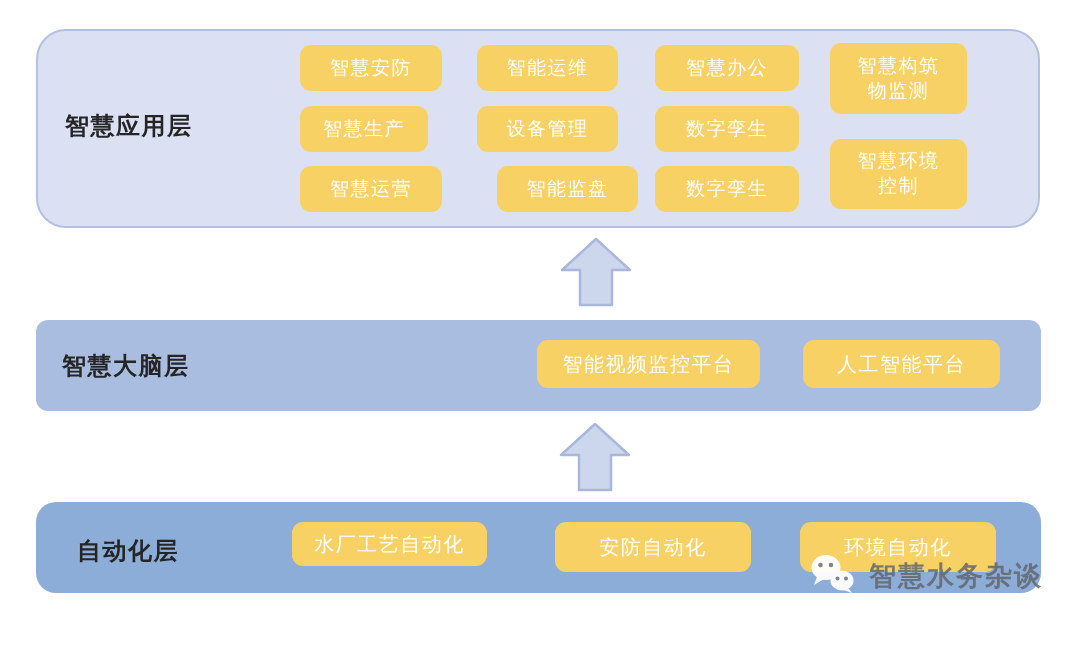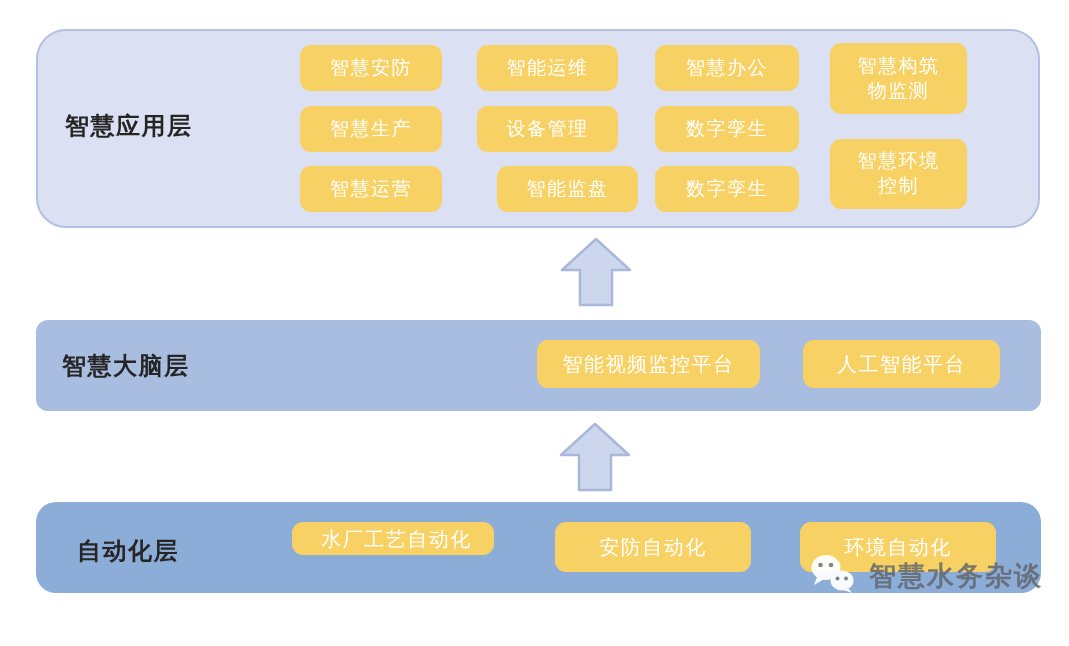--- a/index.html
+++ b/index.html
@@ -44,21 +44,21 @@
 </style>
 </head>
 <body>
 
 <div class="stage">
 
   <section class="layer layer-app">
     <div class="layer-label" style="left:27px; top:79px;font-family:Liberation Mono, monospace;">智慧应用层</div>
 
     <div class="chip" style="left:262px; top:14px;  width:142px; height:46px;">智慧安防</div>
-    <div class="chip" style="left:262px; top:75px;  width:142px; height:46px;">智慧生产</div>
+    <div class="chip" style="left:262px; top:75px;  width:128px; height:46px;">智慧生产</div>
     <div class="chip" style="left:262px; top:135px; width:142px; height:46px;">智慧运营</div>
 
     <div class="chip" style="left:439px; top:14px;  width:141px; height:46px;">智能运维</div>
     <div class="chip" style="left:439px; top:75px;  width:141px; height:46px;">设备管理</div>
     <div class="chip" style="left:439px; top:135px; width:141px; height:46px;margin-left:20px;">智能监盘</div>
 
     <div class="chip" style="left:617px; top:14px;  width:144px; height:46px;">智慧办公</div>
     <div class="chip" style="left:617px; top:75px;  width:144px; height:46px;">数字孪生</div>
     <div class="chip" style="left:617px; top:135px; width:144px; height:46px;">数字孪生</div>
 
@@ -83,21 +83,21 @@
 
   <div class="arrow-wrap" style="left:559px; top:422px;">
     <svg width="72" height="70" viewBox="0 0 72 70">
       <polygon points="36,2 70,33 52,33 52,68 20,68 20,33 2,33" fill="#ccd7ee" stroke="#a9b8da" stroke-width="2.5" stroke-linejoin="round"></polygon>
     </svg>
   </div>
 
   <section class="layer layer-auto">
     <div class="layer-label" style="left:41px; top:33px;">自动化层</div>
 
-    <div class="chip chip-lg" style="left:256px; top:20px; width:195px; height:33px;padding-left:7px;">水厂工艺自动化</div>
+    <div class="chip chip-lg" style="left:256px; top:20px; width:195px; height:44px;">水厂工艺自动化</div>
     <div class="chip chip-lg" style="left:519px; top:20px; width:196px; height:50px;">安防自动化</div>
     <div class="chip chip-lg" style="left:764px; top:20px; width:196px; height:50px;">环境自动化</div>
   </section>
 
   <div class="watermark">
     <span>
       <svg width="46" height="40" viewBox="0 0 46 40">
         <g opacity="0.95">
           <ellipse cx="16" cy="13.5" rx="14.5" ry="12.5" fill="#ffffff"></ellipse>
           <polygon points="7,23 4,31 14,25" fill="#ffffff"></polygon>

